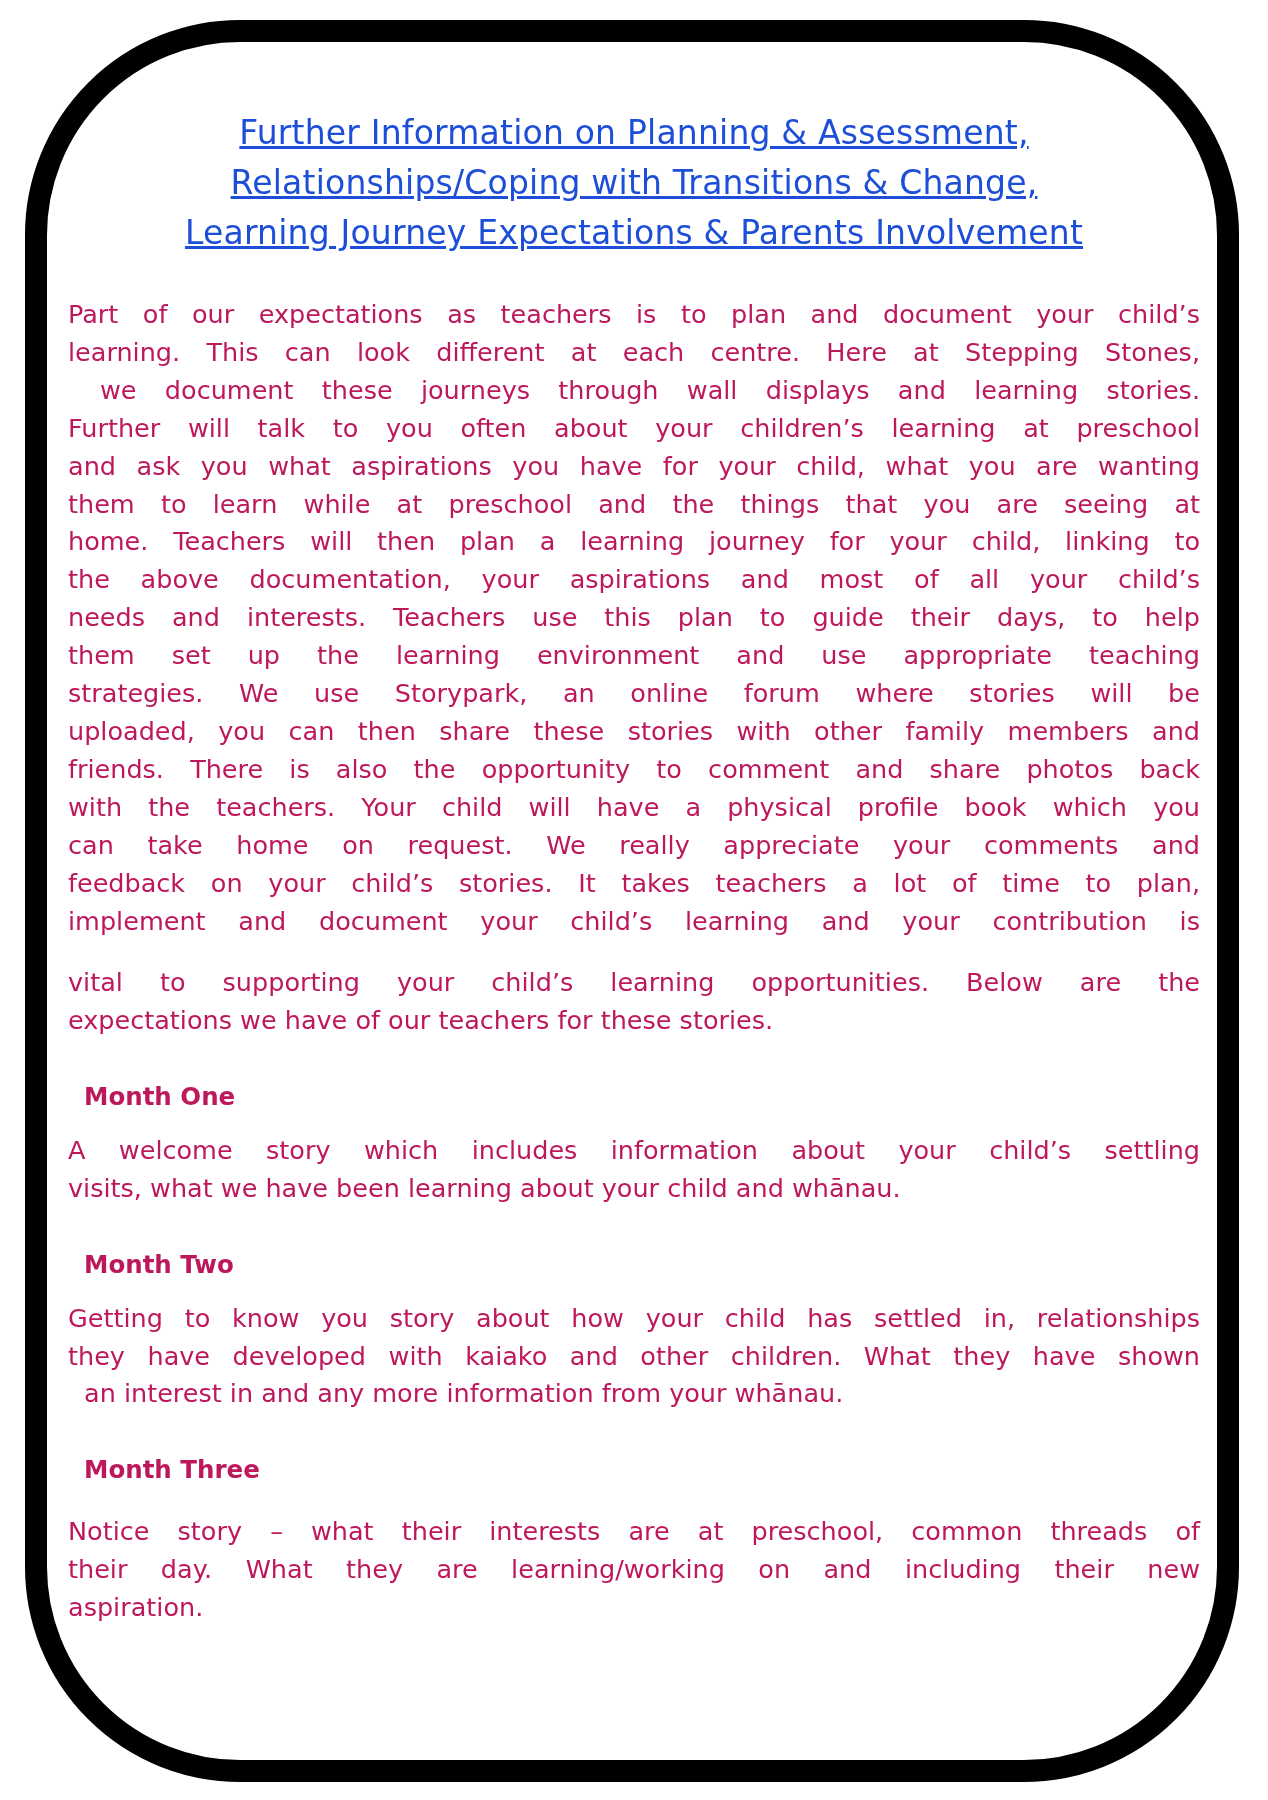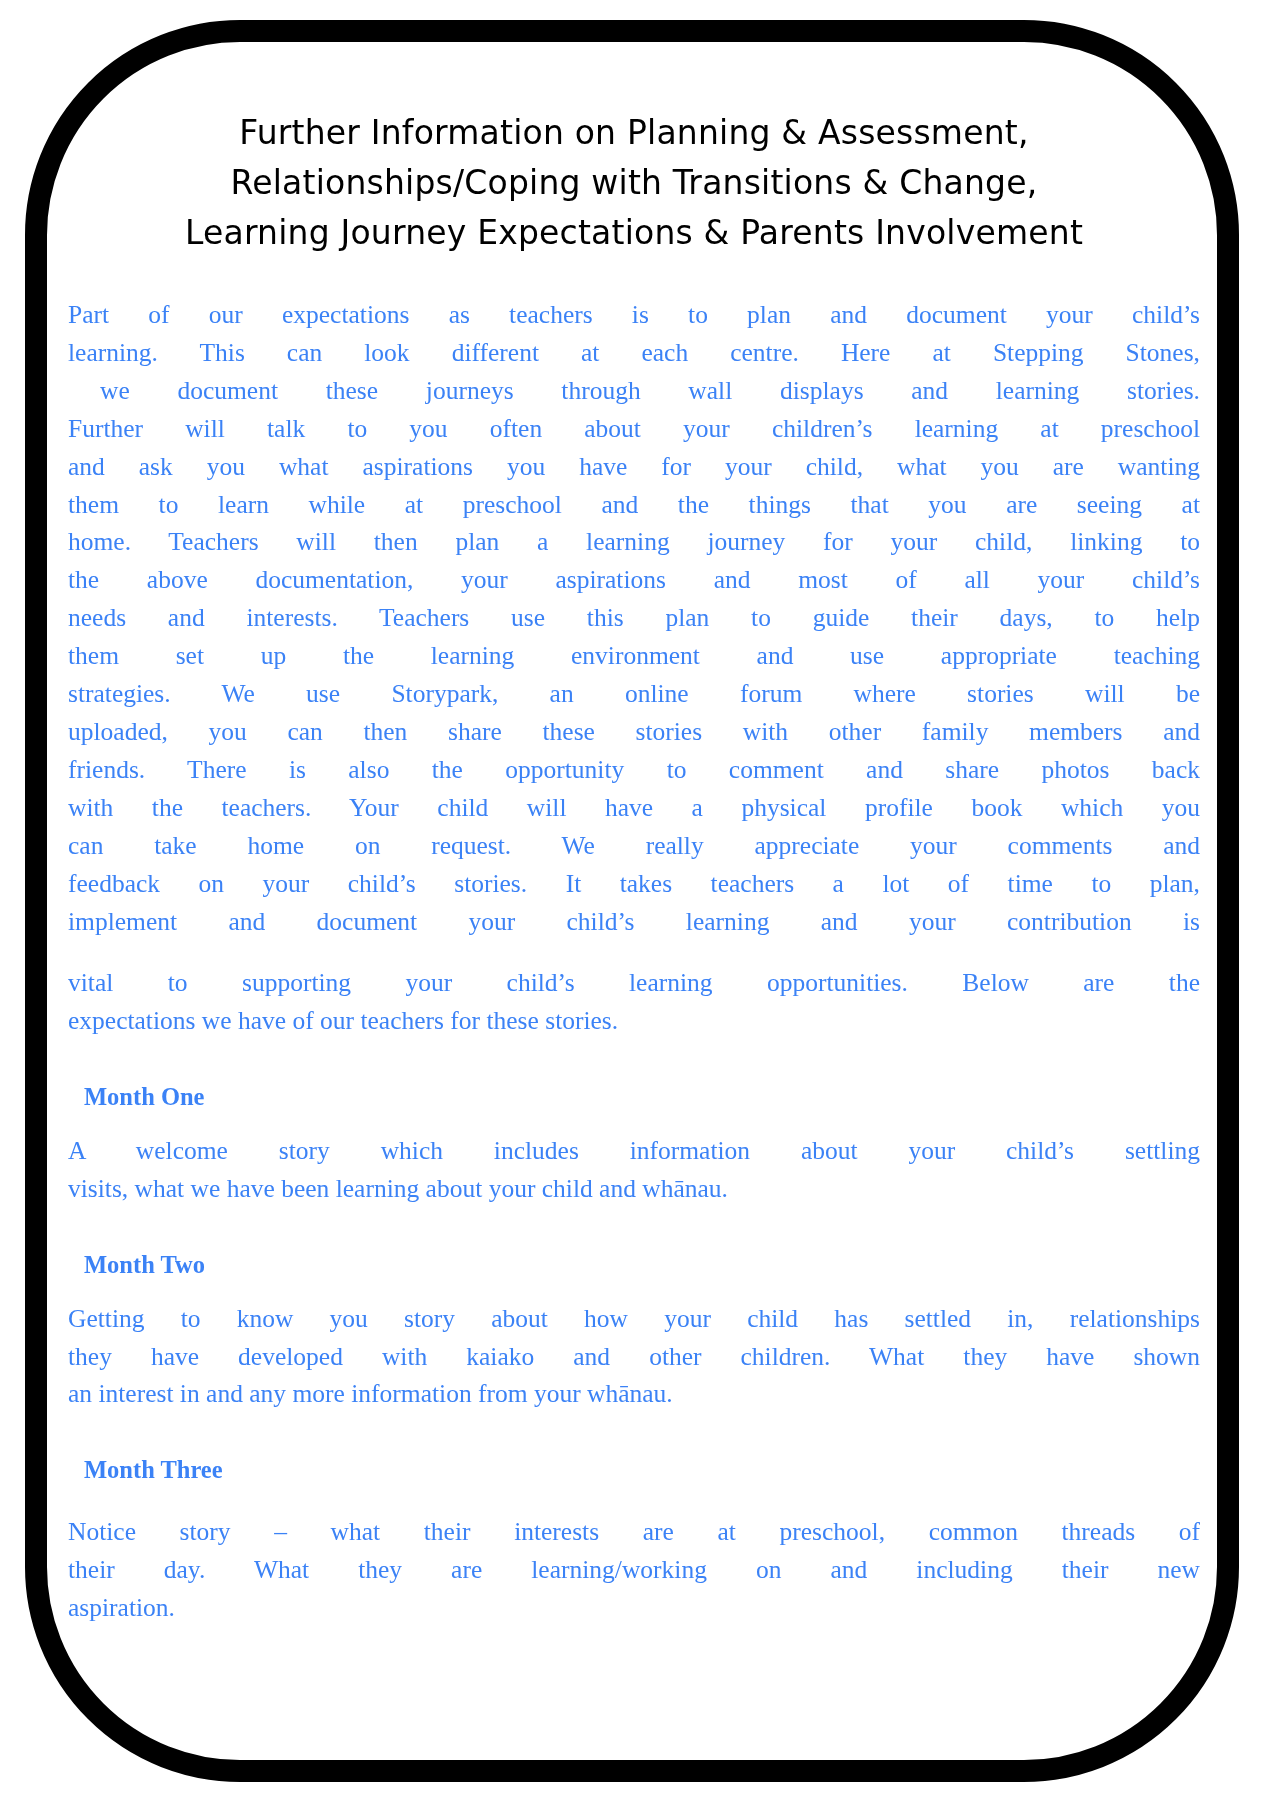--- a/index.html
+++ b/index.html
@@ -72,27 +72,27 @@
       font-weight: bold;
       font-size: 24.5px;
       line-height: 37.9px;
     }
   </style>
 </head>
 <body>
 
 <div class="frame" style="border-color: rgb(0, 0, 0);"></div>
 
-<h1 class="title" style="color: #000000;">
+<h1 class="title" style="color: #1d4ed8; text-decoration: underline;">
   <span>Further Information on Planning &amp; Assessment,</span>
   <span>Relationships/Coping with Transitions &amp; Change,</span>
   <span>Learning Journey Expectations &amp; Parents Involvement</span>
 </h1>
 
-<div class="content" style="color: #3b82f6; font-family: Liberation Serif, serif;">
+<div class="content" style="color: #be185d;">
   <p class="para">
     <span class="line" style="white-space: normal;">Part of our expectations as teachers is to plan and document your child’s</span>
     <span class="line" style="white-space: normal;">learning.  This can look different at each centre.  Here at Stepping Stones,</span>
     <span class="line" style="white-space: normal; margin-left: 32px;">we document these journeys through wall displays and learning stories.</span>
     <span class="line" style="white-space: normal;">Further will talk to you often about your children’s learning at preschool</span>
     <span class="line" style="white-space: normal;">and ask you what aspirations you have for your child, what you are wanting</span>
     <span class="line" style="white-space: normal;">them to learn while at preschool and the things that you are seeing at</span>
     <span class="line" style="white-space: normal;">home.  Teachers will then plan a learning journey for your child, linking to</span>
     <span class="line" style="white-space: normal;">the above documentation, your aspirations and most of all your child’s</span>
     <span class="line" style="white-space: normal;">needs and interests.  Teachers use this plan to guide their days, to help</span>
@@ -114,21 +114,21 @@
       <span class="line" style="white-space: normal;">A welcome story which includes information about your child’s settling</span>
       <span class="line last" style="white-space: normal;">visits, what we have been learning about your child and whānau.</span>
     </p>
   </div>
 
   <div class="section">
     <h2 class="section-heading">Month Two</h2>
     <p class="para">
       <span class="line" style="white-space: normal;">Getting to know you story about how your child has settled in, relationships</span>
       <span class="line" style="white-space: normal;">they have developed with kaiako and other children.  What they have shown</span>
-      <span class="line last" style="white-space: normal;">an interest in and any more information from your whānau.</span>
+      <span class="line last" style="white-space: normal; margin-left: 16px;">an interest in and any more information from your whānau.</span>
     </p>
   </div>
 
   <div class="section">
     <h2 class="section-heading">Month Three</h2>
     <p class="para">
       <span class="line" style="white-space: normal; margin-top: 24px;">Notice story – what their interests are at preschool, common threads of</span>
       <span class="line" style="white-space: normal;">their day.  What they are learning/working on and including their new</span>
       <span class="line last" style="white-space: normal;">aspiration.</span>
     </p>

